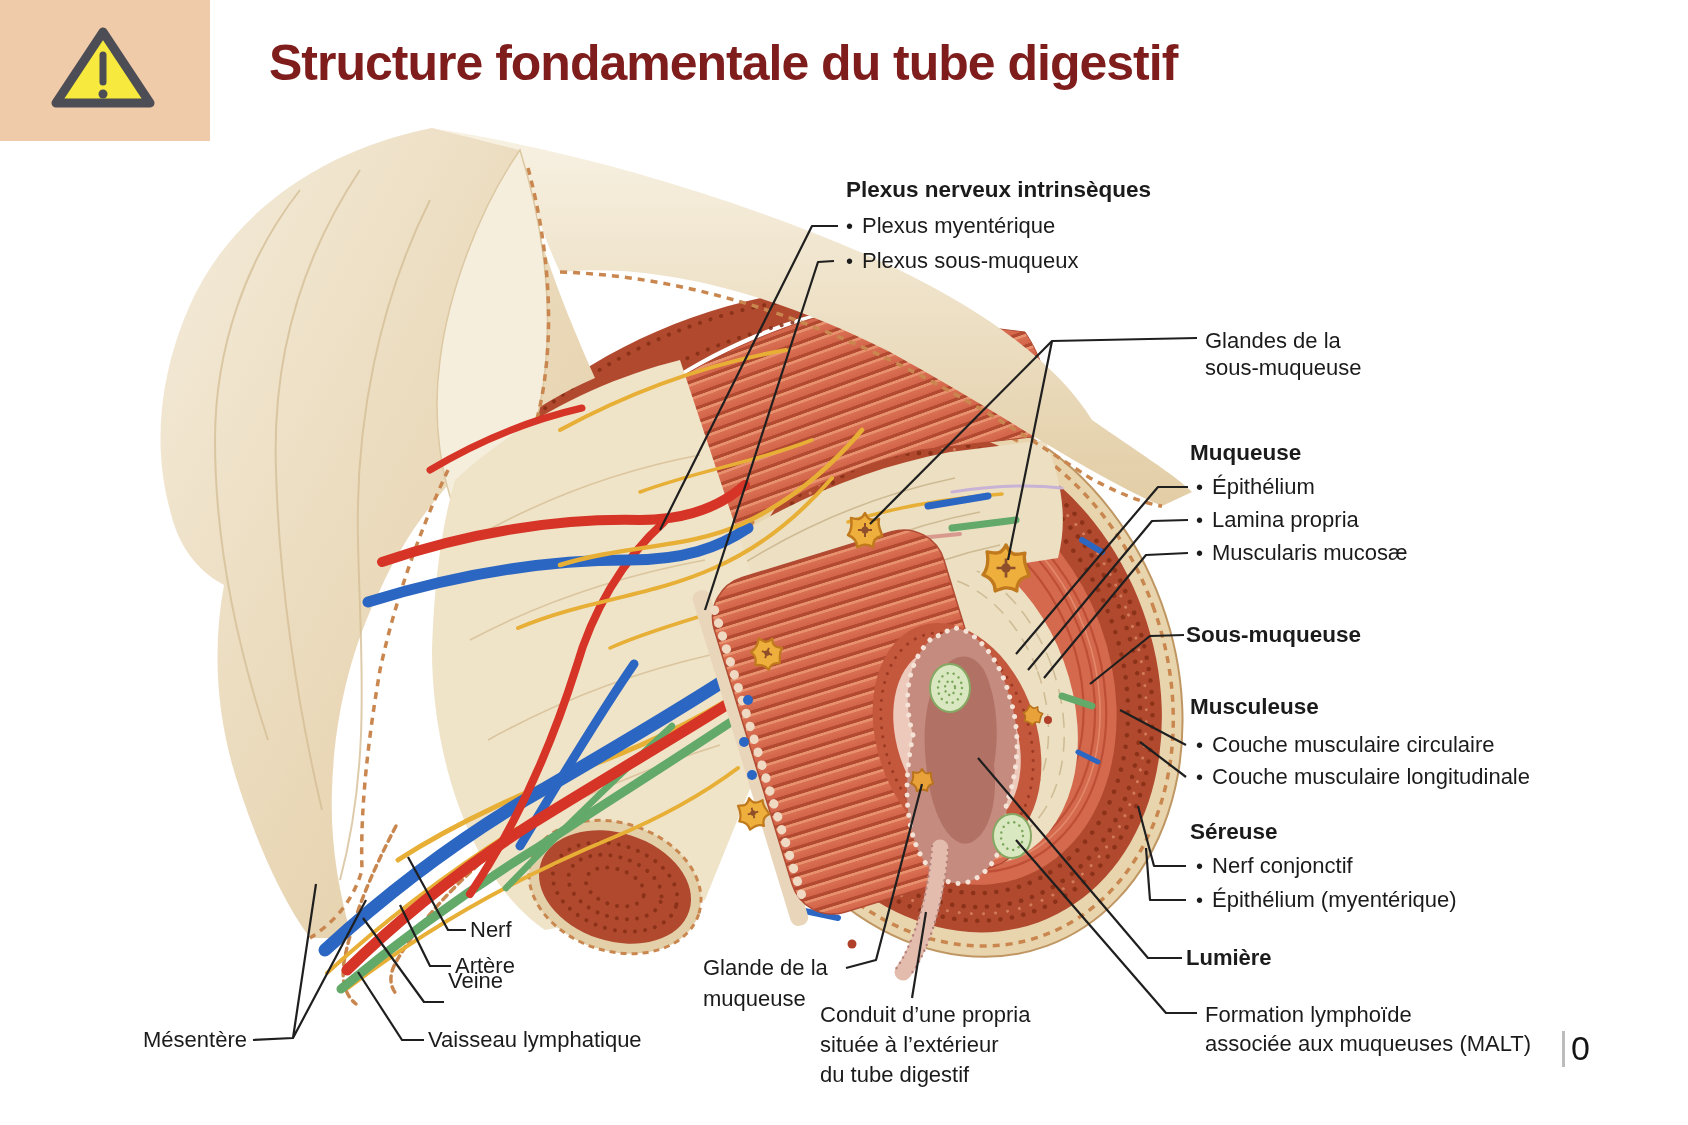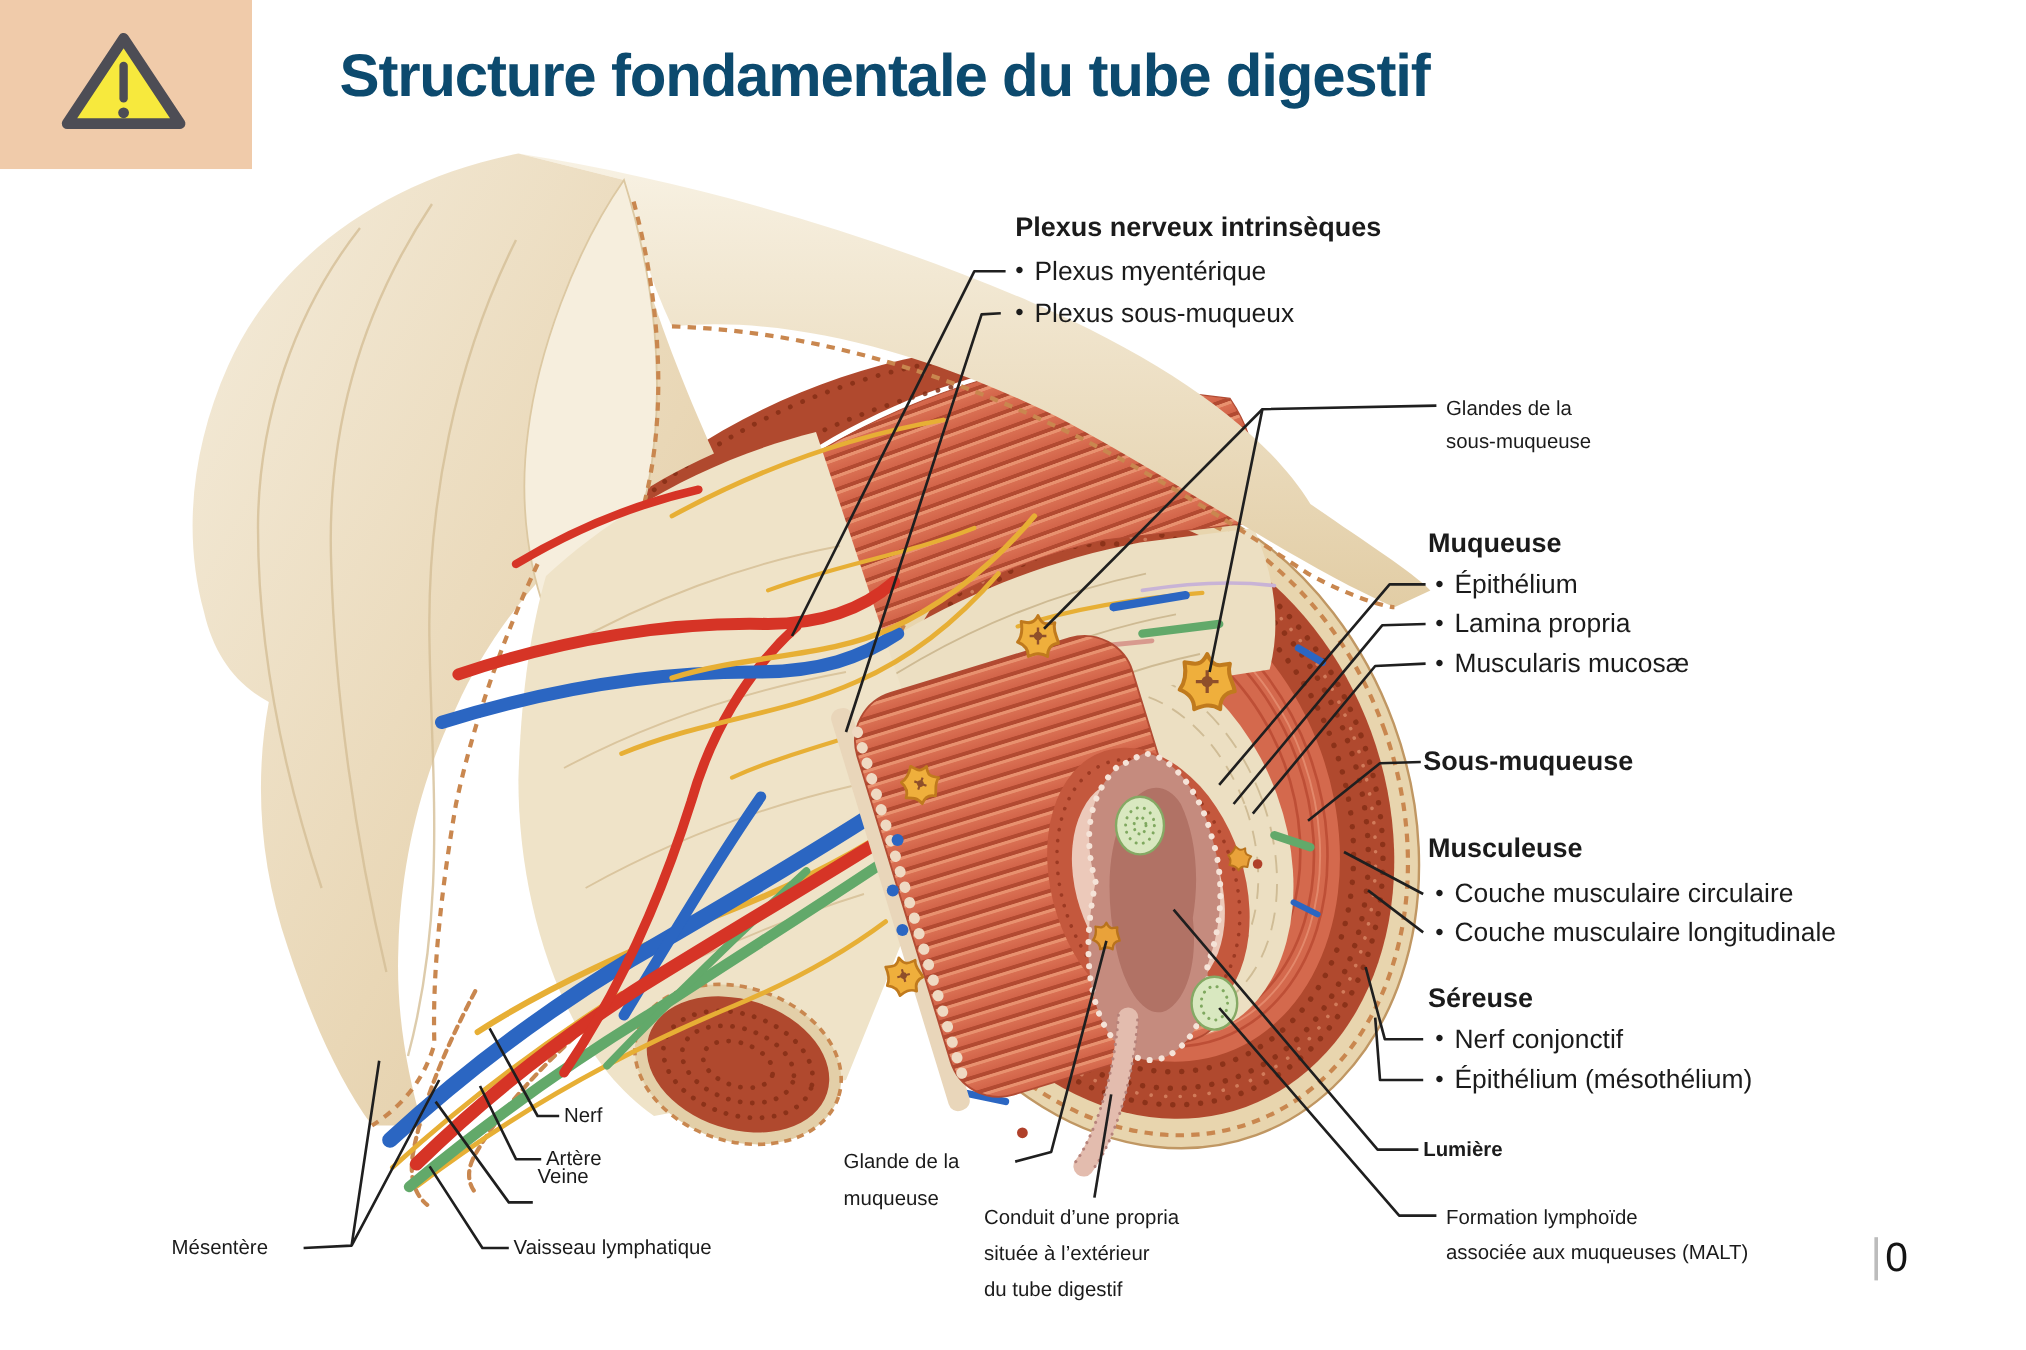--- a/index.html
+++ b/index.html
@@ -1,22 +1,22 @@
 <!DOCTYPE html>
 <html><head>
 <meta charset="utf-8">
 <style>
   html,body{margin:0;padding:0;background:#fff;}
   body{width:1688px;height:1125px;position:relative;overflow:hidden;
        font-family:"Liberation Sans", sans-serif;color:#1b1b1b;}
   #stage{position:absolute;inset:0;}
   svg{position:absolute;left:0;top:0;}
-  .title{position:absolute;left:283px;top:34px;font-size:50px;font-weight:bold;
-         letter-spacing:-1px;color:#0c4a6e;white-space:nowrap;}
-  .lbl{position:absolute;font-size:17px;line-height:26px;white-space:nowrap;}
+  .title{position:absolute;left:269px;top:34px;font-size:50px;font-weight:bold;
+         letter-spacing:-1px;color:#7f1d1d;white-space:nowrap;}
+  .lbl{position:absolute;font-size:22px;line-height:26px;white-space:nowrap;}
   .hdr{font-weight:bold;font-size:22.5px;}
   .two{line-height:27px;}
   .item{position:absolute;display:flex;gap:9px;align-items:flex-start;font-size:22px;white-space:nowrap;}
   .bullet{font-size:20px;line-height:26px;}
   .pagenum{position:absolute;left:1562px;top:1031px;border-left:3px solid #bcbcbc;
            padding-left:6px;font-size:34px;line-height:1.05;color:#141414;}
 </style>
 </head>
 <body>
 
@@ -322,21 +322,21 @@
     <span>Couche musculaire longitudinale</span>
   </div>
 
   <div class="lbl hdr" style="left:1190px;top:819px;">Séreuse</div>
   <div class="item" style="left:1196px;top:853px;">
     <span class="bullet">•</span>
     <span>Nerf conjonctif</span>
   </div>
   <div class="item" style="left:1196px;top:887px;">
     <span class="bullet">•</span>
-    <span>Épithélium (mésothélium)</span>
+    <span>Épithélium (myentérique)</span>
   </div>
 
   <div class="lbl" style="left:1186px;top:945px;font-weight:bold;">Lumière</div>
 
   <div class="lbl" style="left:1205px;top:1000px;line-height:29px;">
     <span>Formation lymphoïde</span><br>
     <span>associée aux muqueuses (MALT)</span>
   </div>
 
   <div class="lbl" style="left:470px;top:917px;">Nerf</div>

